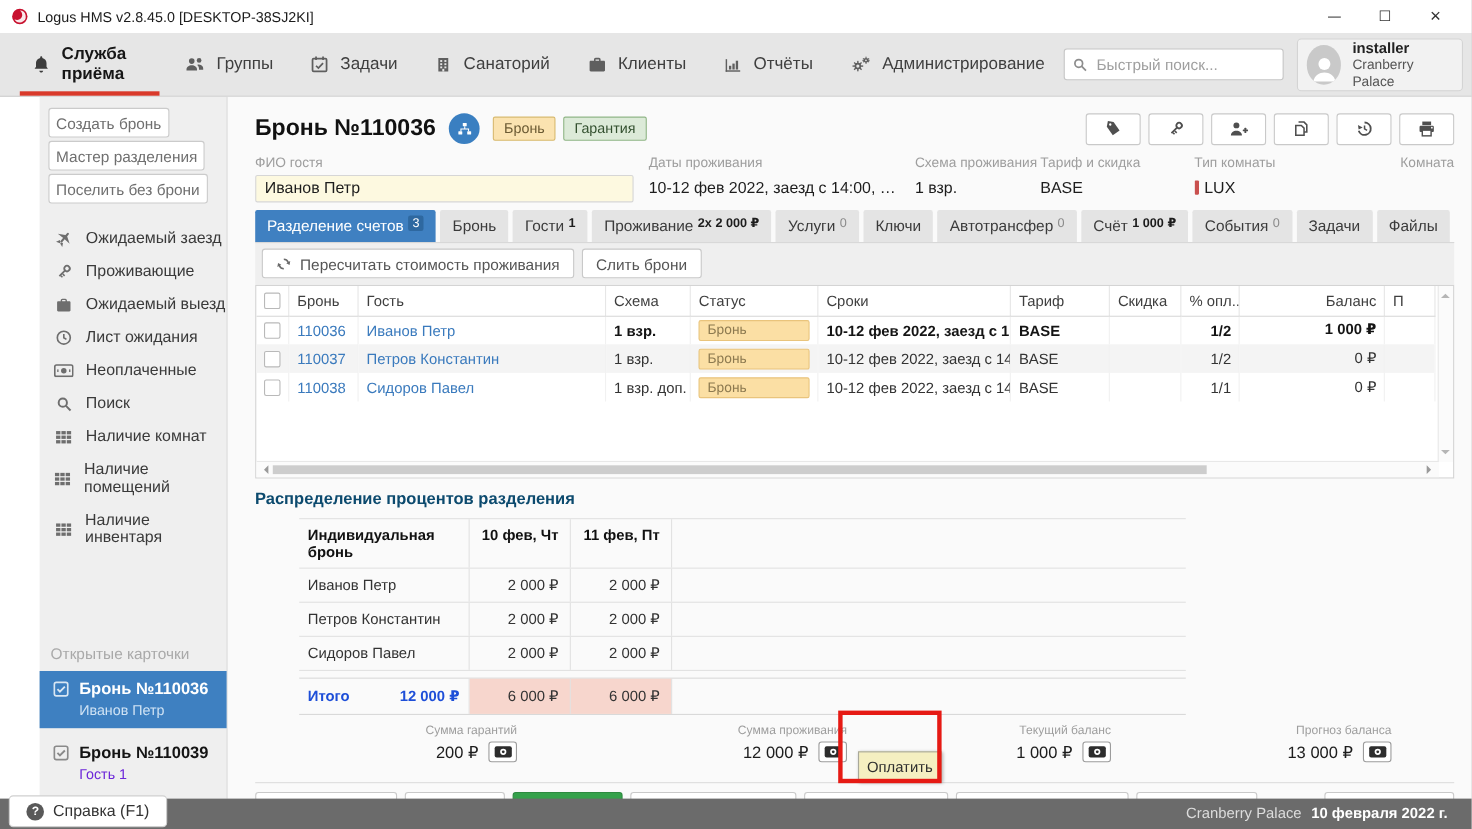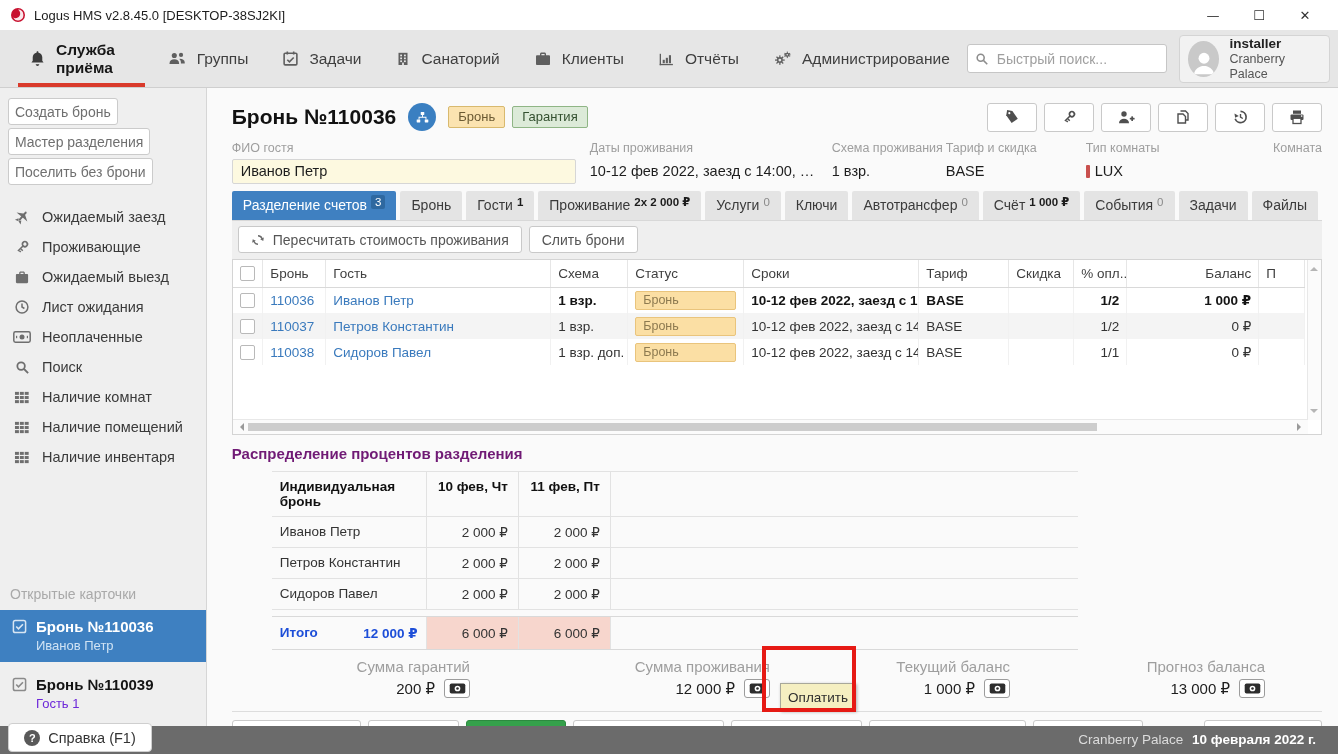--- a/index.html
+++ b/index.html
@@ -21,21 +21,21 @@
   .nav-right{margin-left:auto;display:flex;align-items:center;gap:12px;padding-right:8px;}
   .searchbox{width:184px;height:27px;background:#fff;border:1px solid #c6c6c6;border-radius:3px;display:flex;align-items:center;padding:0 7px;gap:6px;}
   .searchbox input{border:none;outline:none;flex:1;font-size:14px;color:#444;background:transparent;font-family:inherit;}
   .searchbox input::placeholder{color:#9f9f9f;}
   .userbox{display:flex;align-items:center;gap:10px;background:#f2f2f2;border:1px solid #d4d4d4;border-radius:4px;height:46px;padding:0 14px 0 8px;cursor:pointer;}
   .avatar{width:36px;height:36px;border-radius:50%;background:#c9c9c9;display:flex;align-items:flex-end;justify-content:center;overflow:hidden;}
   .uname{font-size:13.5px;font-weight:bold;color:#222;line-height:17px;}
   .uorg{font-size:12.5px;color:#555;line-height:15px;}
   
   .content{display:flex;height:638px;}
-  .sidebar{width:212px;background:#efefef;border-right:1px solid #d6d6d6;box-sizing:border-box;display:flex;flex-direction:column;padding-top:7px;}
+  .sidebar{width:212px;background:#efefef;border-right:1px solid #d6d6d6;box-sizing:border-box;display:flex;flex-direction:column;padding-top:7px;margin-left:36px;}
   .sb-btn{margin:3px 8px;height:27px;background:#fff;border:1px solid #cbcbcb;border-radius:3px;color:#6f6f6f;font-size:14px;display:flex;align-items:center;justify-content:center;cursor:pointer;font-family:inherit;}
   .sb-items{margin-top:14px;}
   .sb-item{display:flex;align-items:center;gap:10px;padding:7px 0 7px 12px;font-size:14.5px;color:#3a3a3a;cursor:pointer;}
   .sb-item .sic{width:20px;display:flex;justify-content:center;color:#6e6e6e;}
   .opencards{margin-top:auto;}
   .oc-label{color:#a9a9a9;font-size:14px;padding:6px 10px 8px;}
   .card{padding:7px 10px 8px 12px;display:flex;gap:9px;cursor:pointer;margin-bottom:6px;}
   .card .cbx{color:#8a8a8a;margin-top:2px;}
   .card .ct{font-size:15px;font-weight:bold;color:#141414;line-height:20px;}
   .card .cs{font-size:13px;color:#6d28d9;line-height:17px;}
@@ -82,35 +82,35 @@
   .ckb{width:13px;height:13px;border:1px solid #b9b9b9;background:#fff;border-radius:2px;}
   .hscroll{position:absolute;left:0;right:13px;bottom:0;height:14px;background:#fbfbfb;border-top:1px solid #e8e8e8;}
   .hthumb{position:absolute;left:15px;top:3px;height:8px;width:79%;background:#cdcdcd;}
   .vscroll{position:absolute;right:0;top:0;bottom:14px;width:13px;background:#fbfbfb;border-left:1px solid #e8e8e8;}
   .arr{position:absolute;width:0;height:0;border:4px solid transparent;}
   .arr.l{border-right-color:#9a9a9a;left:3px;top:3px;}
   .arr.r{border-left-color:#9a9a9a;right:3px;top:3px;}
   .arr.u{border-bottom-color:#b5b5b5;left:2px;top:3px;}
   .arr.d{border-top-color:#b5b5b5;left:2px;bottom:3px;}
   
-  .dist-title{margin-top:10px;font-size:15px;font-weight:bold;color:#701a75;height:22px;}
+  .dist-title{margin-top:10px;font-size:15px;font-weight:bold;color:#0c4a6e;height:22px;}
   .dist{width:806px;margin-top:4px;font-size:13.5px;margin-left:40px;}
   .drow{display:flex;border-bottom:1px solid #e2e2e2;align-items:stretch;}
   .drow.h{border-top:1px solid #e2e2e2;font-weight:bold;color:#111;}
   .dc{box-sizing:border-box;padding:7px 8px;border-right:1px solid #e2e2e2;}
   .dc.c1{width:155px;} .dc.c2,.dc.c3{width:92px;text-align:right;padding-right:10px;}
   .dc.c4{flex:1;border-right:none;}
   .drow.total{margin-top:6px;border-top:1px solid #d9d9d9;border-bottom:1px solid #d9d9d9;}
   .drow.total .dc{padding-top:8px;padding-bottom:8px;}
   .drow.total .c1{display:flex;justify-content:space-between;font-weight:bold;color:#1d4ed8;}
   .drow.total .pink{background:#f7d6cd;}
   
   .summary{position:relative;height:46px;margin-top:8px;}
   .sg{position:absolute;top:0;text-align:right;}
-  .sg .sl{font-size:15px;color:#9e9e9e;}
+  .sg .sl{font-size:11px;color:#9e9e9e;}
   .sg .svr{margin-top:4px;display:flex;align-items:center;justify-content:flex-end;gap:9px;font-size:15px;color:#1d1d1d;}
   .mbtn{width:26px;height:19px;border:1px solid #9c9c9c;border-radius:3px;background:#fff;display:flex;align-items:center;justify-content:center;color:#2d2d2d;cursor:pointer;padding:0;}
   
   .actions{display:flex;gap:7px;border-top:1px solid #ddd;margin-top:7px;padding-top:8px;}
   .abtn{height:30px;border:1px solid #c9c9c9;border-radius:3px;background:#fff;color:#5d5d5d;font-size:14.5px;padding:0 17px;display:inline-flex;align-items:center;gap:8px;cursor:pointer;font-family:inherit;white-space:nowrap;}
   .abtn .cic{color:#8a8a8a;display:flex;}
   .abtn.green{background:#35a14b;border-color:#2d8a40;color:#fff;}
   .abtn.close{margin-left:auto;color:#3f80c1;padding:0 30px;}
   
   .footer{height:28px;background:#6b6b6b;position:relative;}

